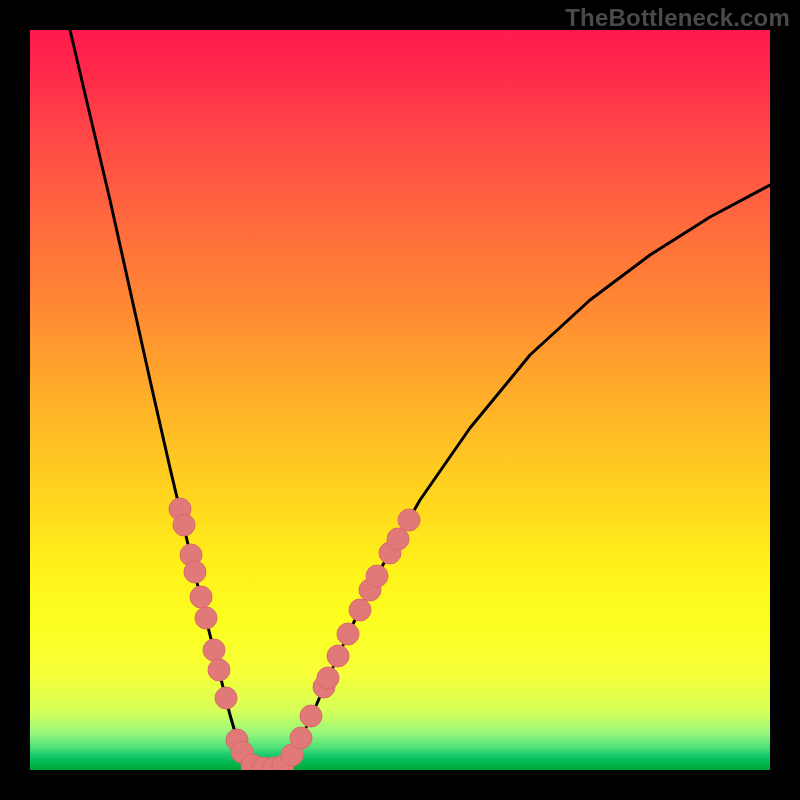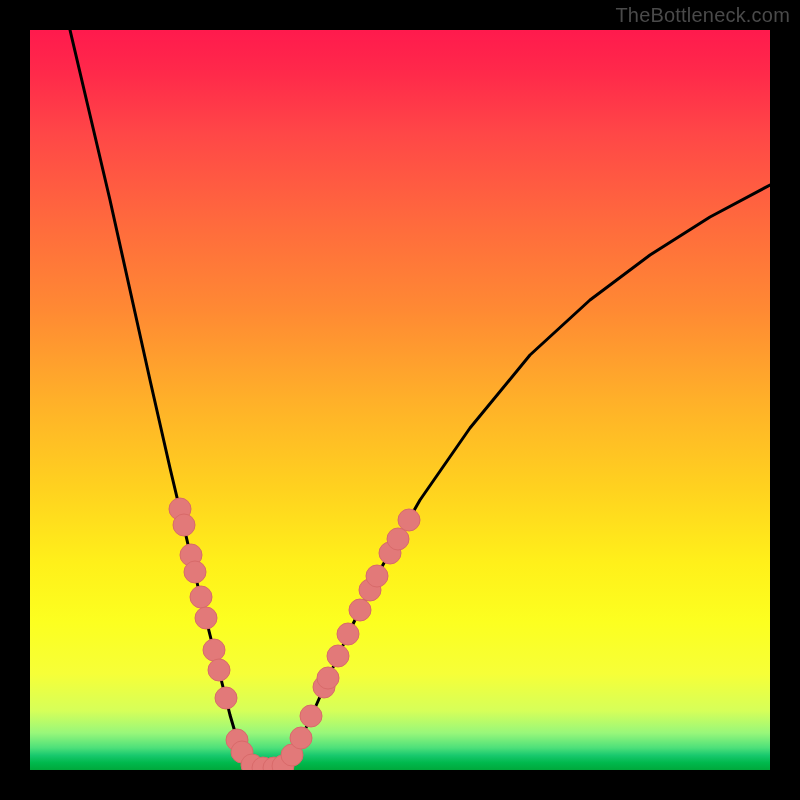--- a/index.html
+++ b/index.html
@@ -50,22 +50,22 @@
       #4de07a 97%,
       #19c96e 98%,
       #00b94d 99%,
       #00a83b 100%
     );
   }
   .watermark {
     position: absolute;
     top: 4px;
     right: 10px;
-    font-size: 20px;
-    font-weight: 400;
+    font-size: 24px;
+    font-weight: 700;
     color: #4a4a4a;
     letter-spacing: 0.2px;
   }
   svg.overlay {
     position: absolute;
     top: 0;
     left: 0;
   }
 </style>
 </head>

